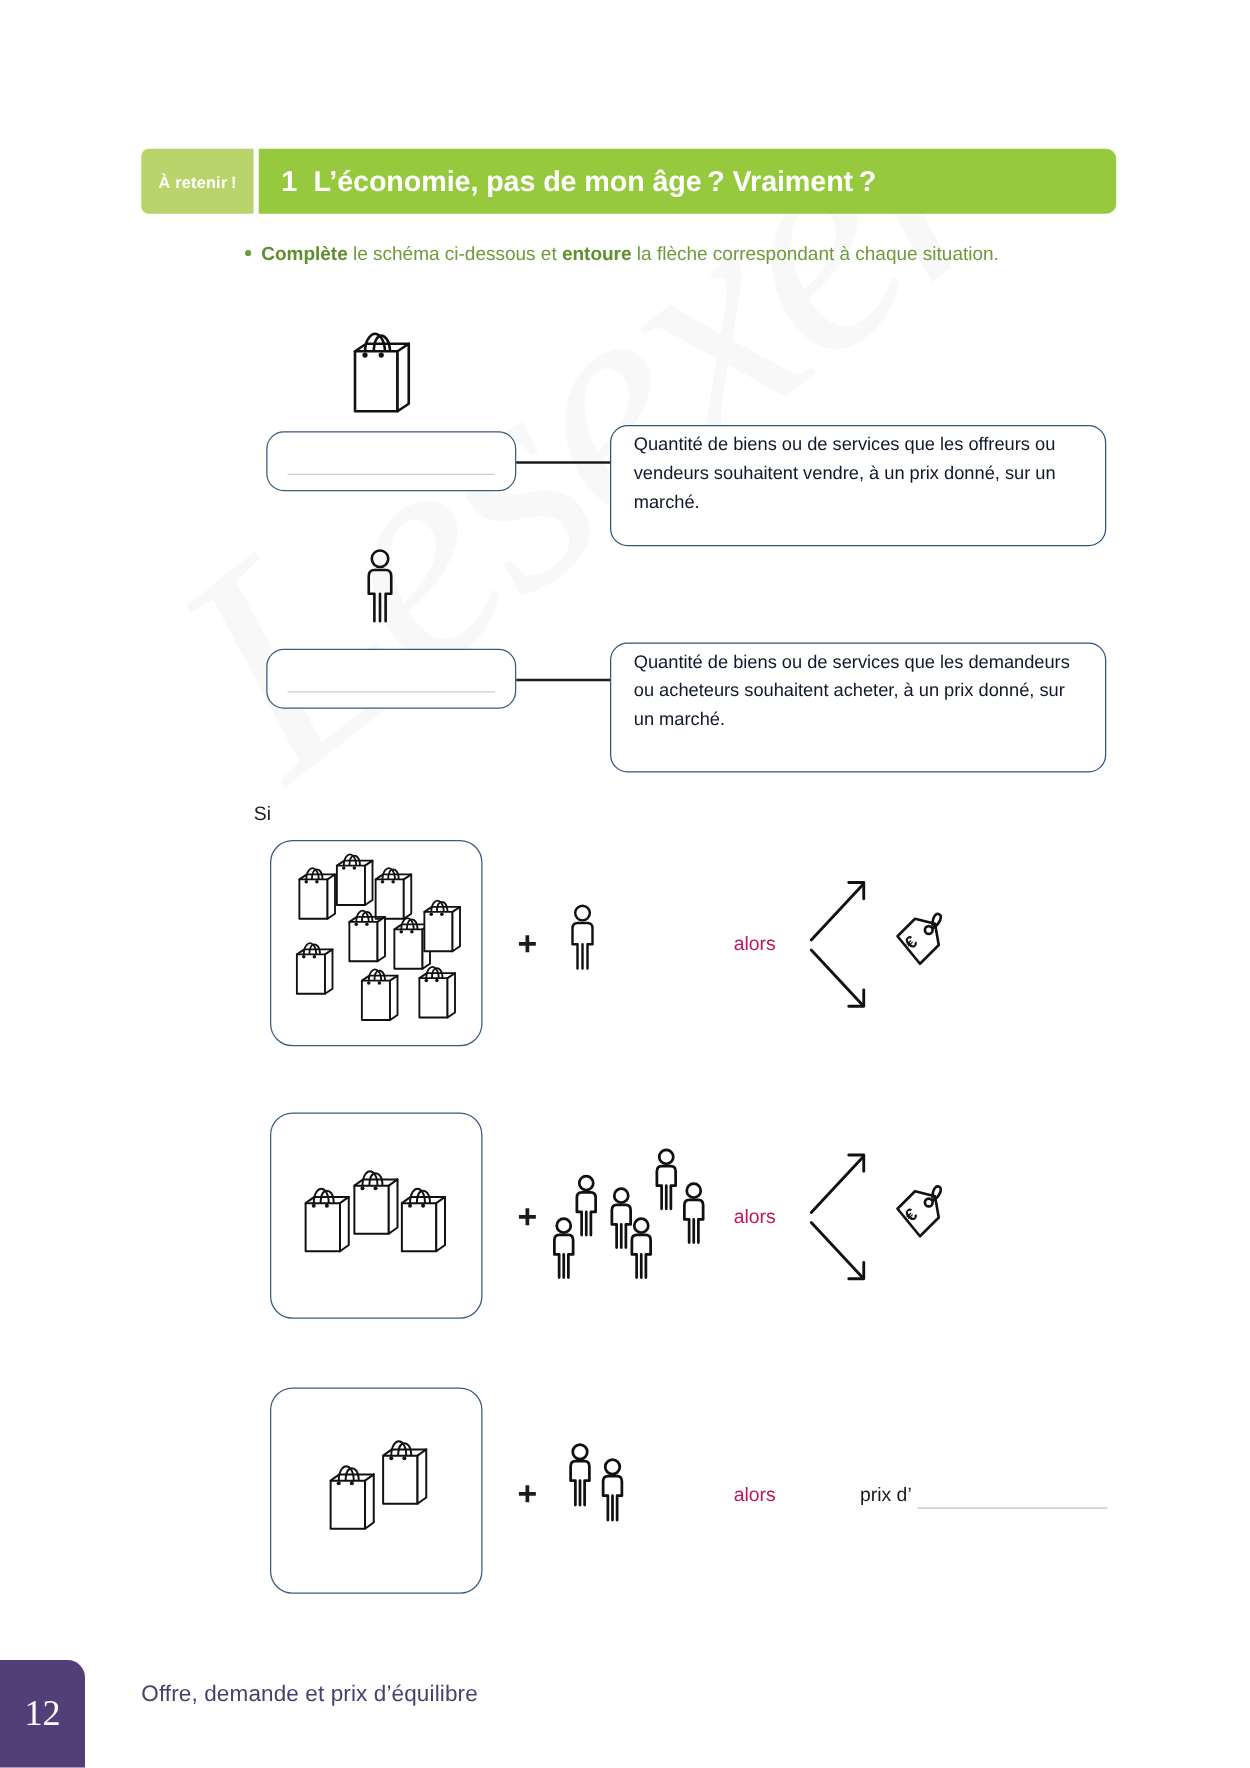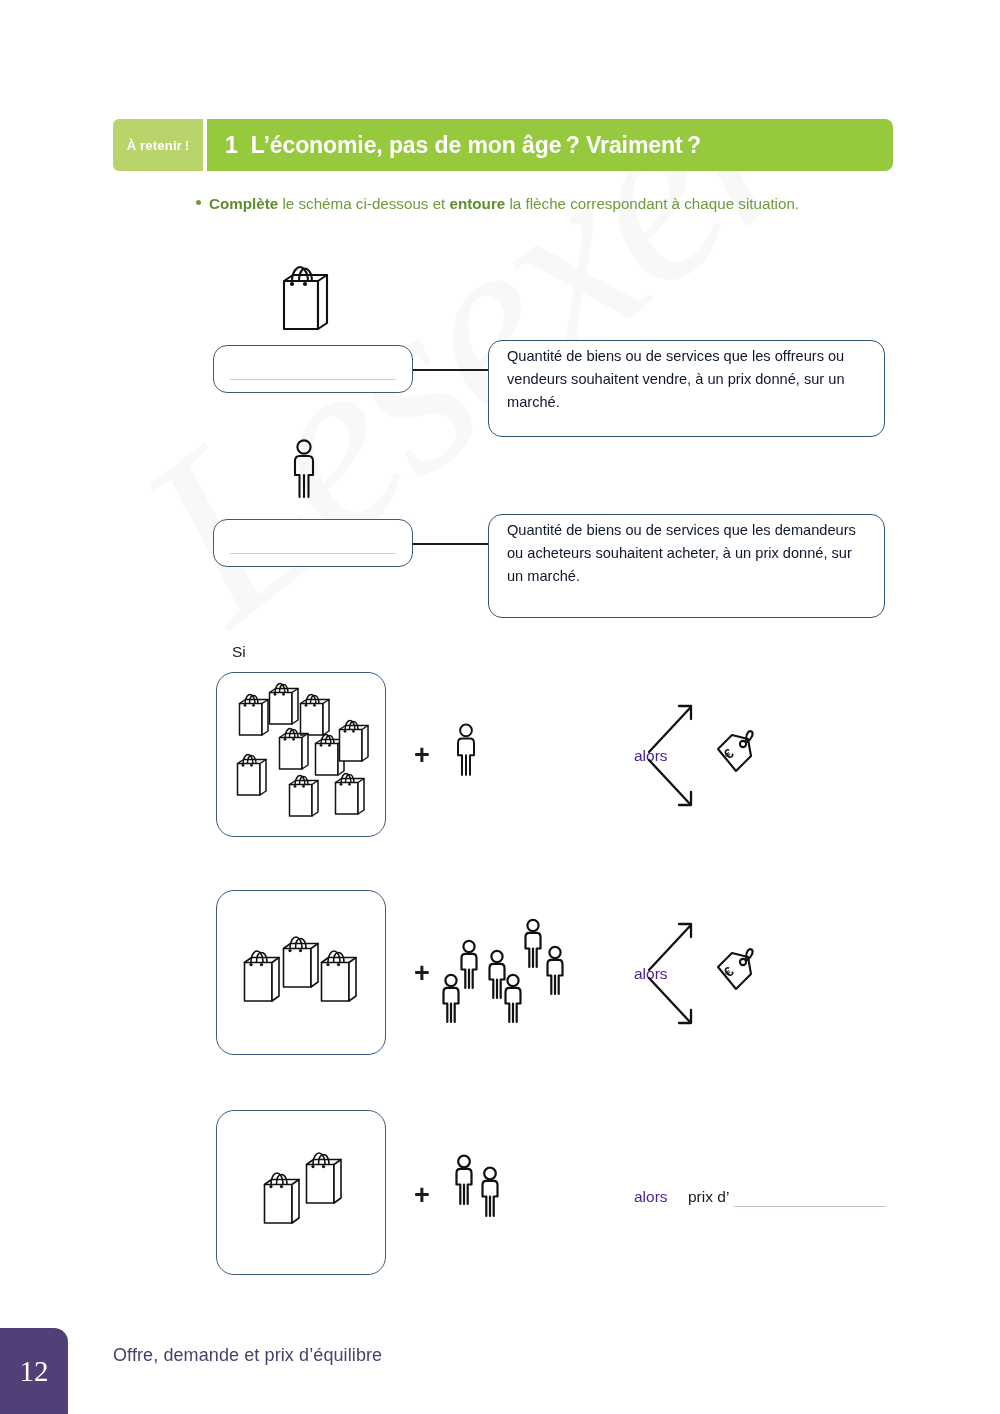--- a/index.html
+++ b/index.html
@@ -150,21 +150,21 @@
     background: #1b1b1b;
   }
 
   
   .icon { position: absolute; }
   .inline-icon { display: block; }
 
   
   .si-label {
     position: absolute;
-    left: 232px;
+    left: 203px;
     top: 643px;
     font-size: 15.5px;
     color: #1b1b1b;
   }
 
   
   .scenario-box {
     position: absolute;
     border: 1.7px solid #3c5a7c;
     border-radius: 18px;
@@ -175,22 +175,21 @@
   .plus-sign {
     position: absolute;
     font-size: 27px;
     font-weight: 700;
     color: #1b1b1b;
     line-height: 1;
   }
   .alors-label {
     position: absolute;
     font-size: 15.5px;
-    color: #4c1d95;
-    margin-left: 47px;
+    color: #be185d;
   }
   .prix-label {
     position: absolute;
     font-size: 15.5px;
     color: #1b1b1b;
   }
   .prix-line {
     position: absolute;
     height: 1px;
     background: #b9c4d3;

